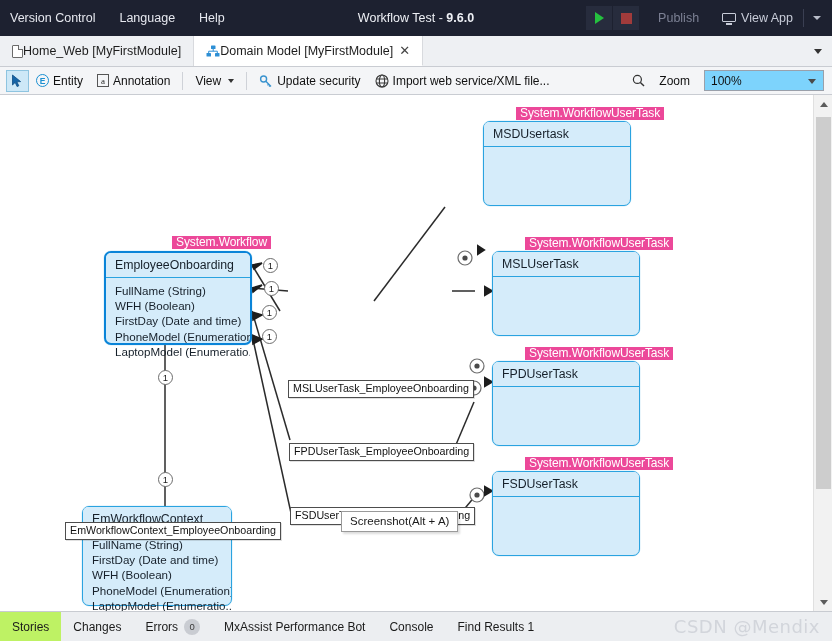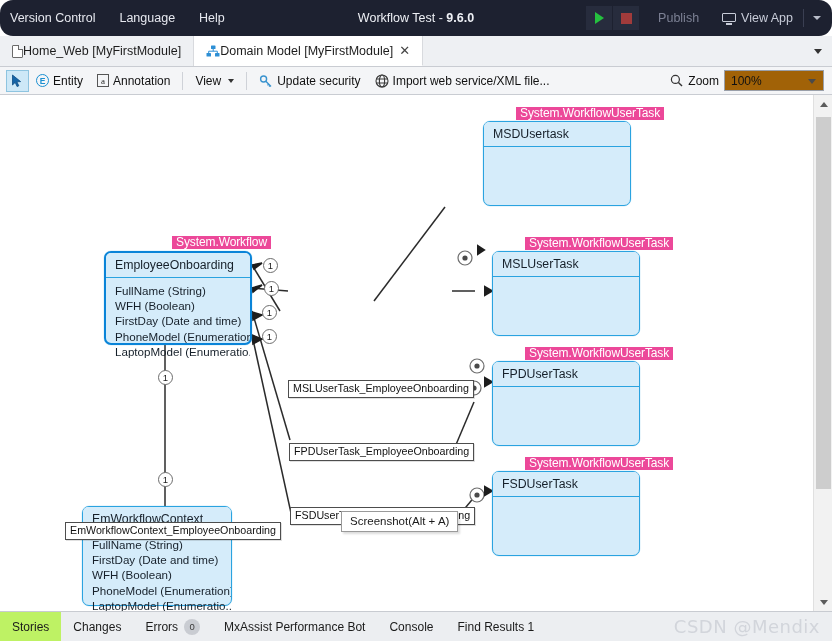--- a/index.html
+++ b/index.html
@@ -16,21 +16,20 @@
     overflow: hidden;
   }
 
   
   .menubar {
     position: absolute; left: 0; top: 0;
     width: 832px; height: 36px;
     background: #1d2130;
     display: flex; align-items: center;
     color: #e8eaf0;
-    border-radius: 13px;
   }
   .menu-item {
     font-size: 12.5px;
     padding: 0 12px;
     line-height: 36px;
     white-space: nowrap;
     color: #e6e8ef;
   }
   .menu-item:first-child { padding-left: 10px; }
   .app-title {
@@ -164,26 +163,26 @@
     justify-content:center; font-family:"Liberation Serif", serif;
   }
   .mini-caret {
     width: 0; height: 0; border-left: 3.5px solid transparent;
     border-right: 3.5px solid transparent; border-top: 4px solid #333;
     margin-left: 3px;
   }
   .sec-ico { width: 14px; height: 14px; position: relative; }
   .globe-ico { width: 14px; height: 14px; }
   .zoomgrp {
-    margin-left: auto; display: flex; align-items: center; gap: 5px;
+    margin-left: auto; display: flex; align-items: center; gap: 14px;
     padding-right: 8px;
   }
   .mag-ico { width: 13px; height: 13px; }
   .zoomsel {
-    width: 100px; height: 21px; background: #a16207;
+    width: 120px; height: 21px; background: #7dd3fc;
     border: 1px solid #9aa0aa; display: flex; align-items: center;
     padding: 0 6px; font-size: 12px; position: relative;
   }
   .zoomsel b {
     position: absolute; right: 7px; top: 8px;
     width: 0; height: 0; border-left: 4px solid transparent;
     border-right: 4px solid transparent; border-top: 5px solid #4a4a4a;
   }
 
   

